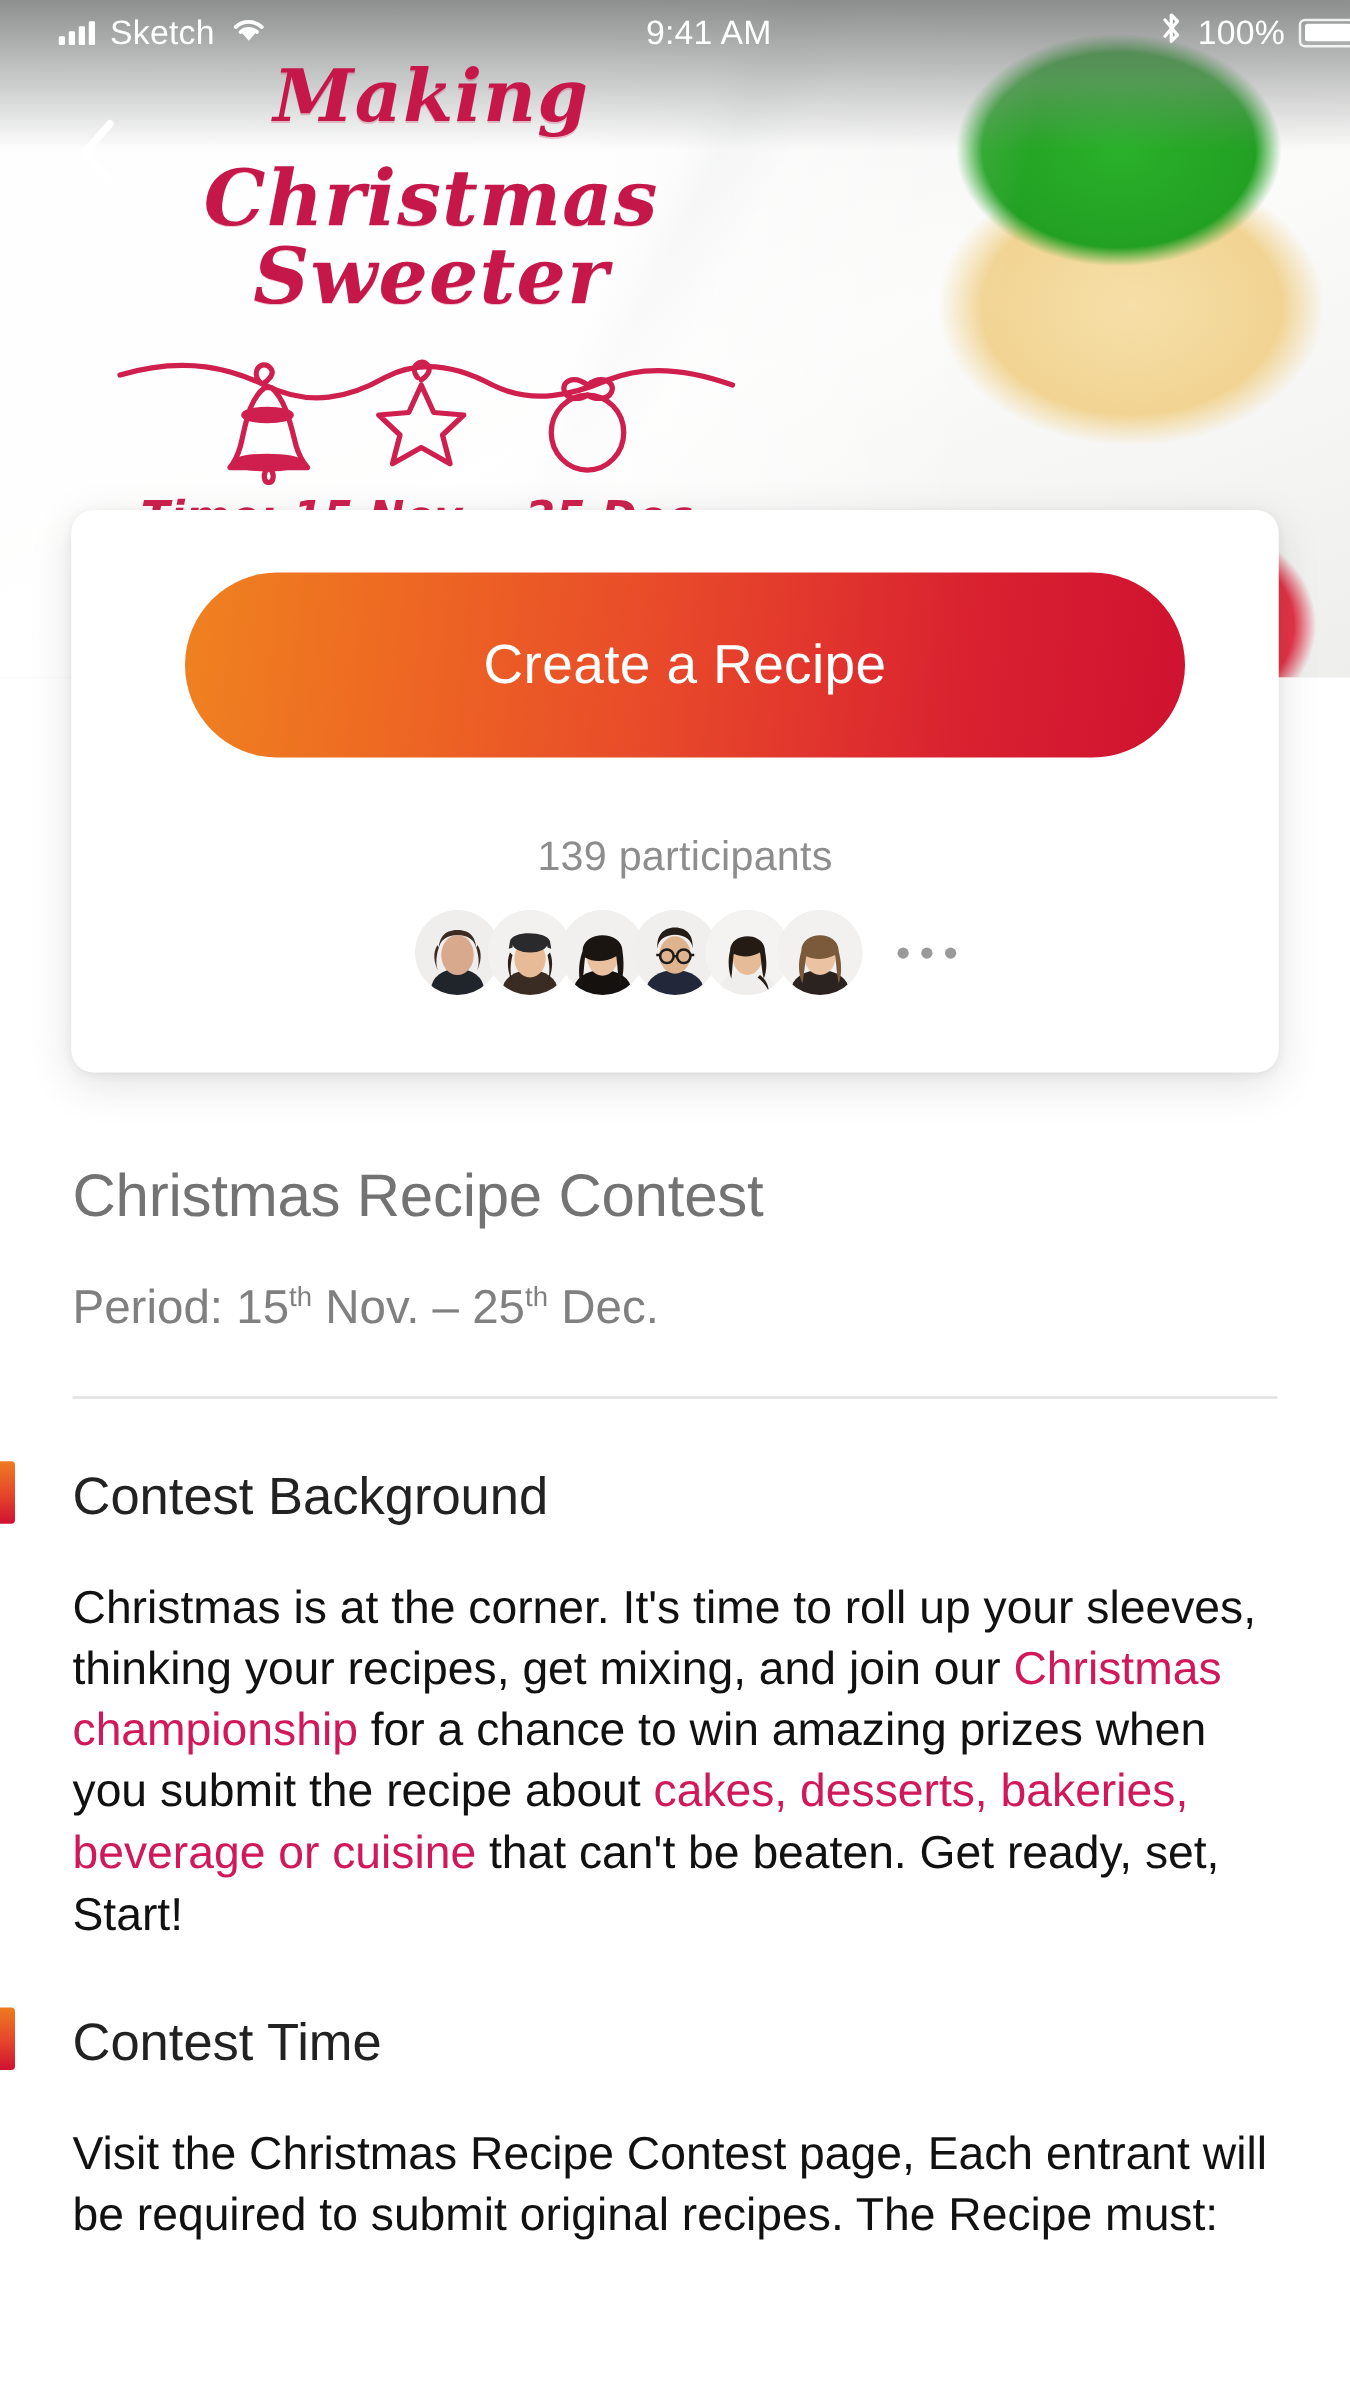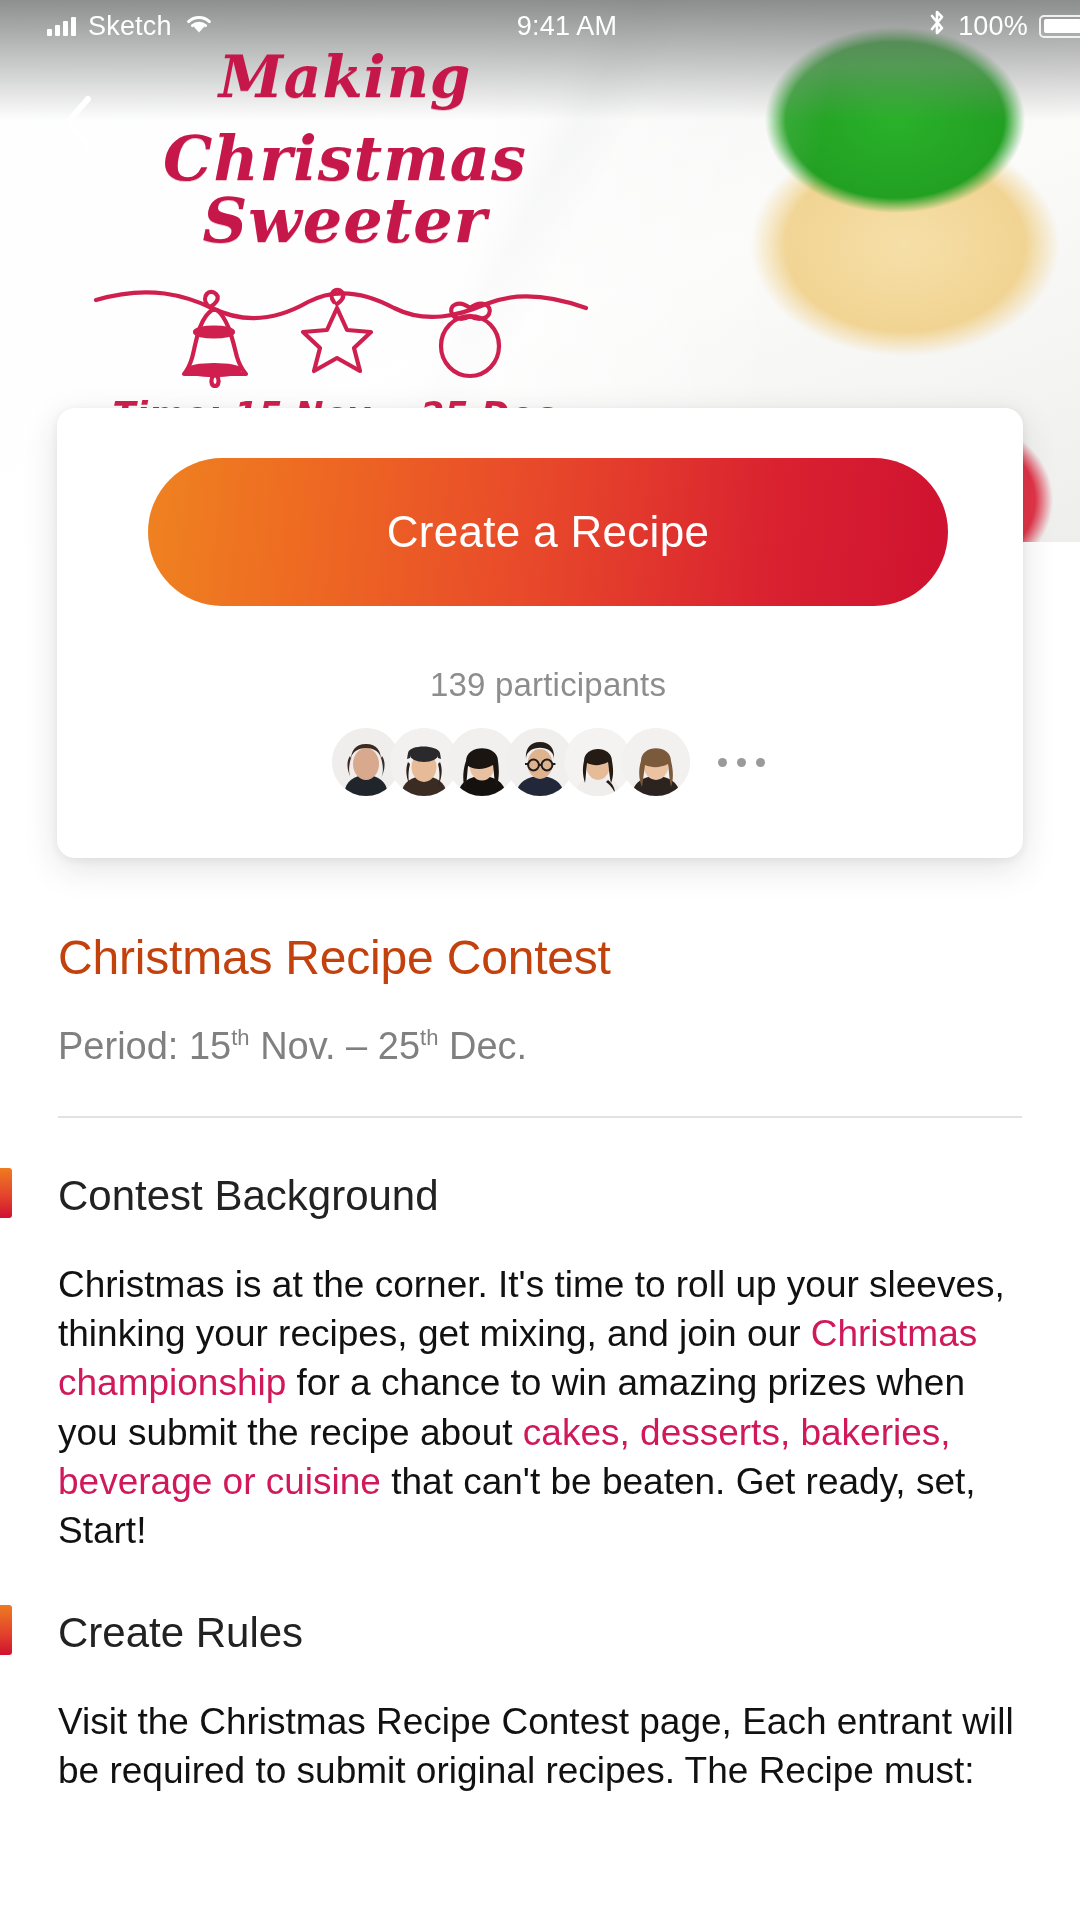--- a/index.html
+++ b/index.html
@@ -127,21 +127,21 @@
   }
   .avatar .face{ position:absolute; inset:0; }
   .more-dots{
     margin-left:38px; display:flex; gap:10px; align-items:center; cursor:pointer;
   }
   .more-dots i{ width:9px;height:9px;border-radius:50%;background:#9a9a9a;display:block; }
 
   
   .content{ position:absolute; left:0; top:930px; width:1080px; padding:0 58px; }
   .page-title{
-    font-size:48px; color:#c2410c; font-weight:400; letter-spacing:-.2px;
+    font-size:48px; color:#737373; font-weight:400; letter-spacing:-.2px;
   }
   .period{
     margin-top:40px; font-size:38px; color:#808080; font-weight:400;
   }
   .period sup{ font-size:22px; vertical-align:super; }
   .divider{
     margin-top:48px; height:2px; width:100%;
     background:#e2e2e2;
   }
 
@@ -322,17 +322,17 @@
     <div class="sec-marker"></div>
     <div class="sec-head">
       <span class="sec-title">Contest Background</span>
     </div>
     <p class="sec-body"><span>Christmas is at the corner. It's time to roll up your sleeves, thinking your recipes, get mixing, and join our </span><span class="hl">Christmas championship</span><span> for a chance to win amazing prizes when you submit the recipe about </span><span class="hl">cakes, desserts, bakeries, beverage or cuisine</span><span> that can't be beaten. Get ready, set, Start!</span></p>
   </div>
 
   <div class="section">
     <div class="sec-marker"></div>
     <div class="sec-head">
-      <span class="sec-title">Create Rules</span>
+      <span class="sec-title">Contest Time</span>
     </div>
     <p class="sec-body"><span>Visit the Christmas Recipe Contest page, Each entrant will be required to submit original recipes. The Recipe must:</span></p>
   </div>
 </div>
 
 </body></html>

